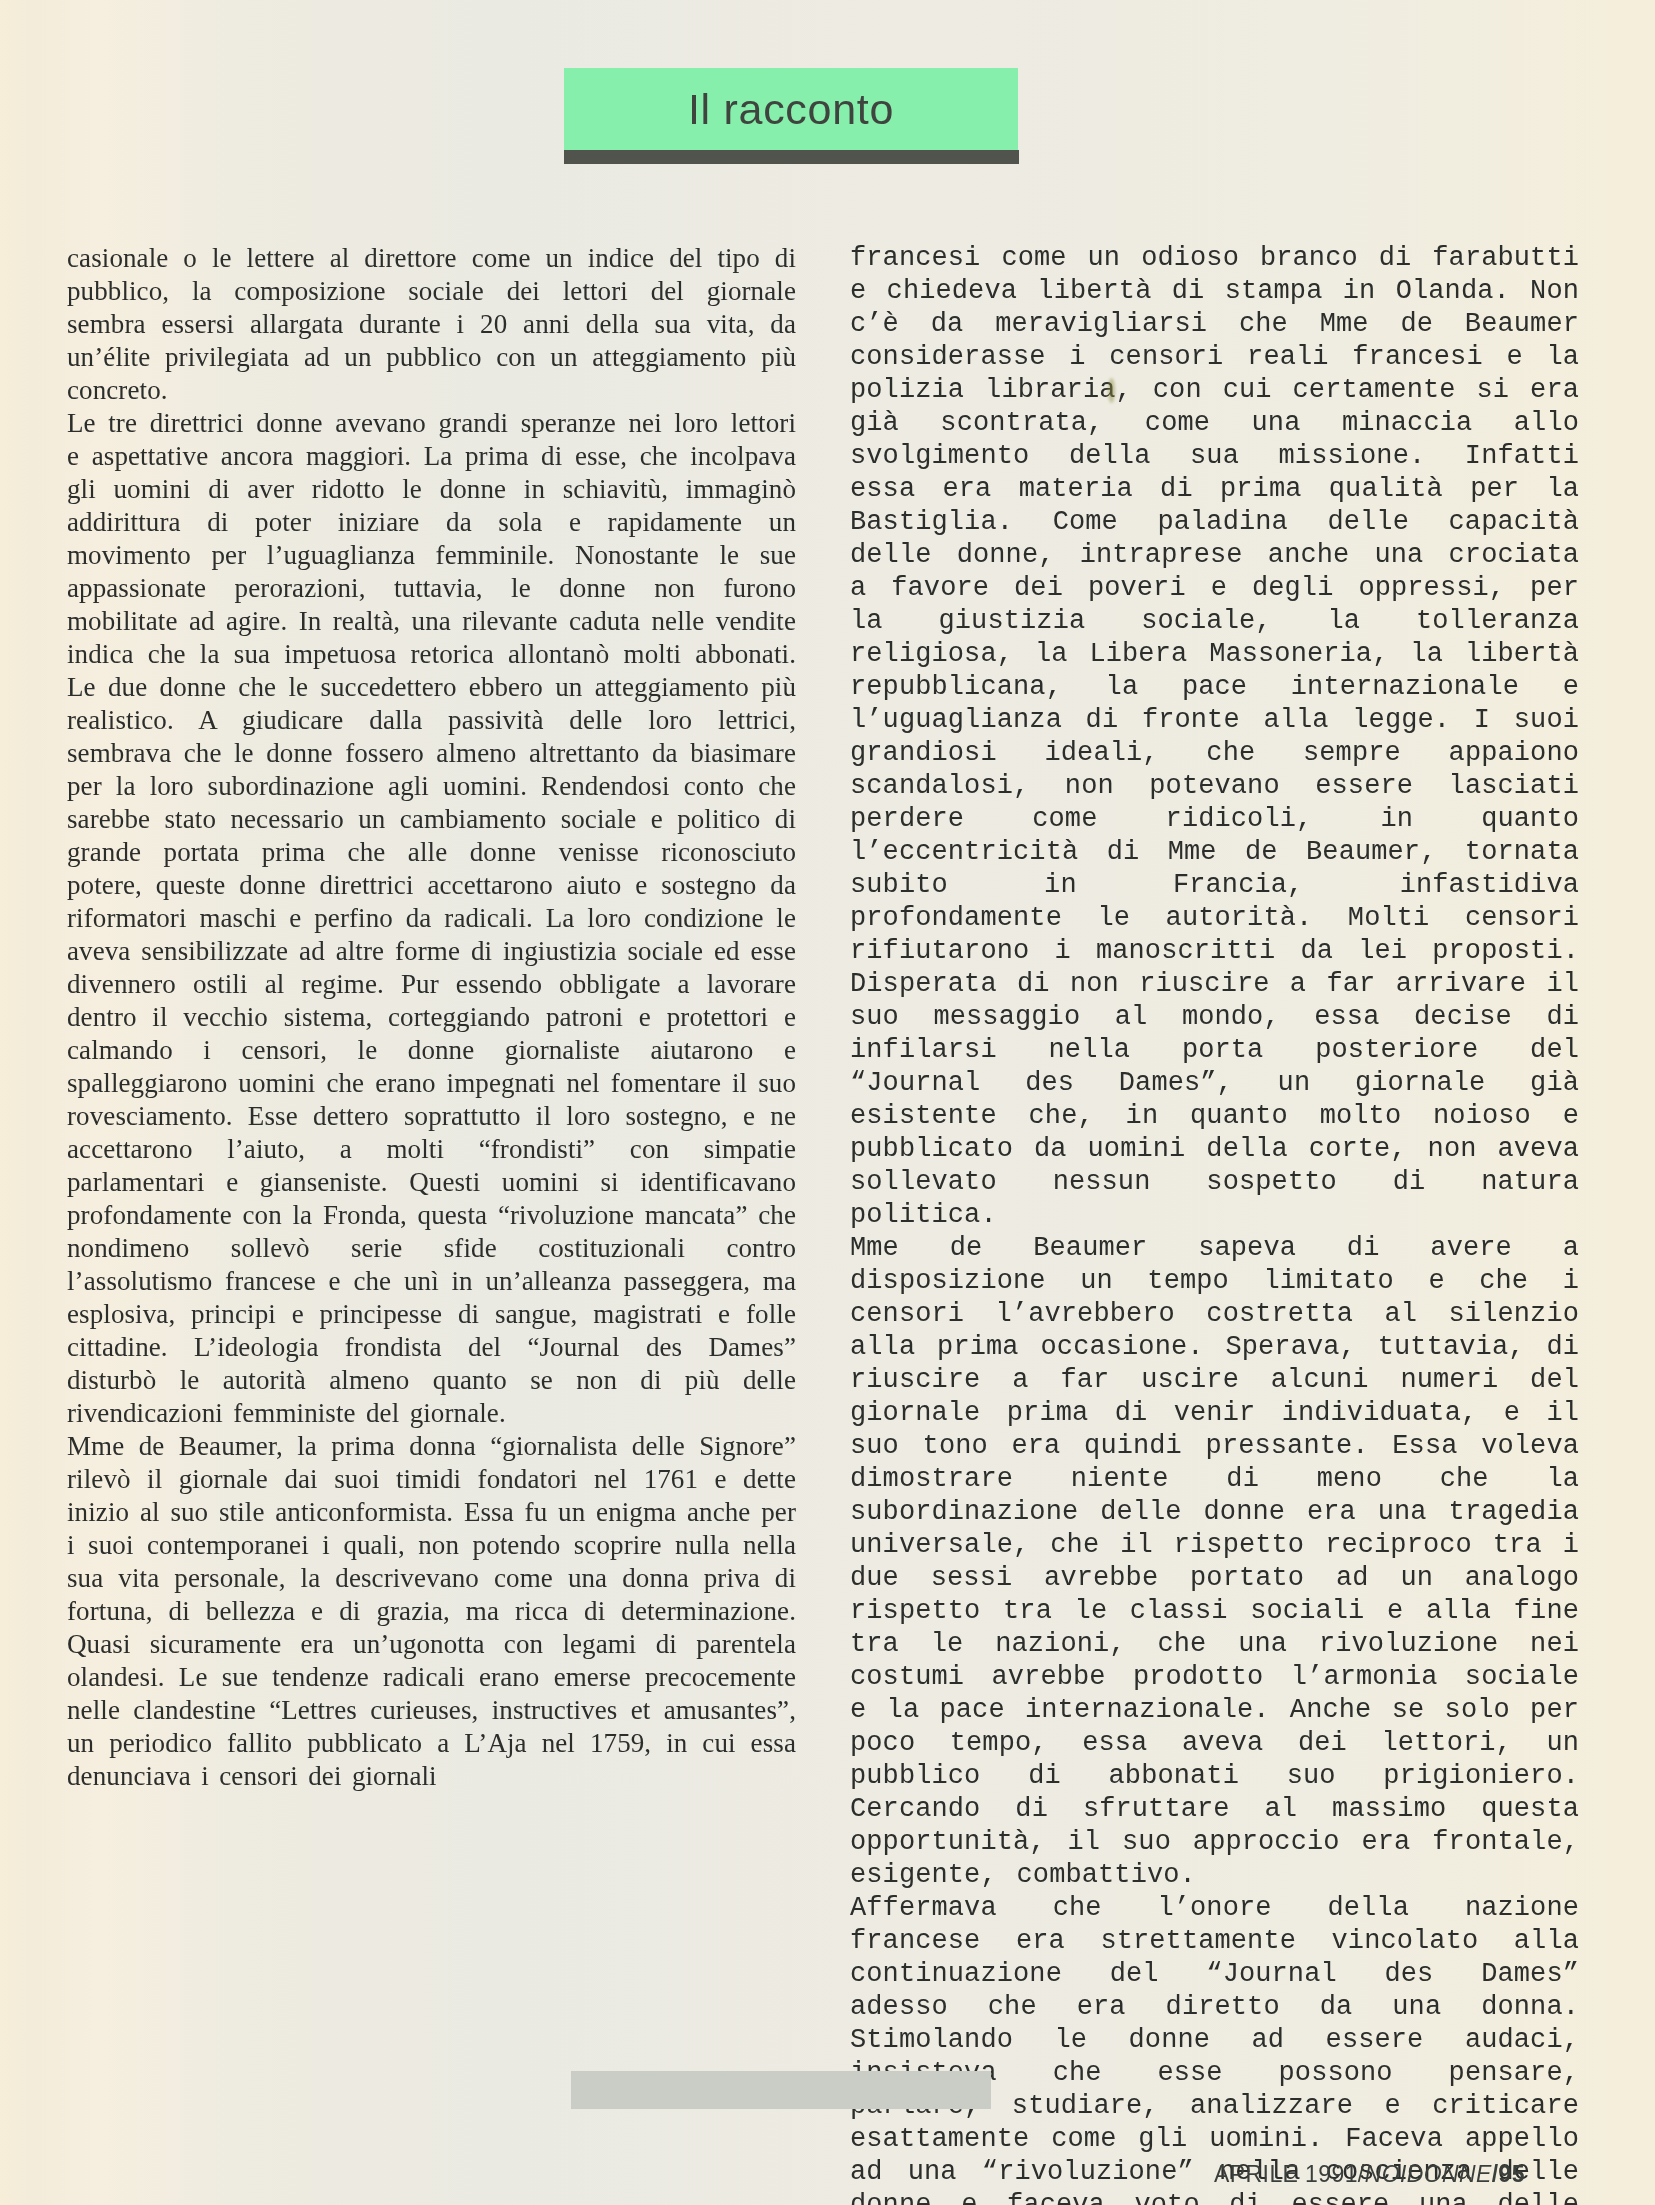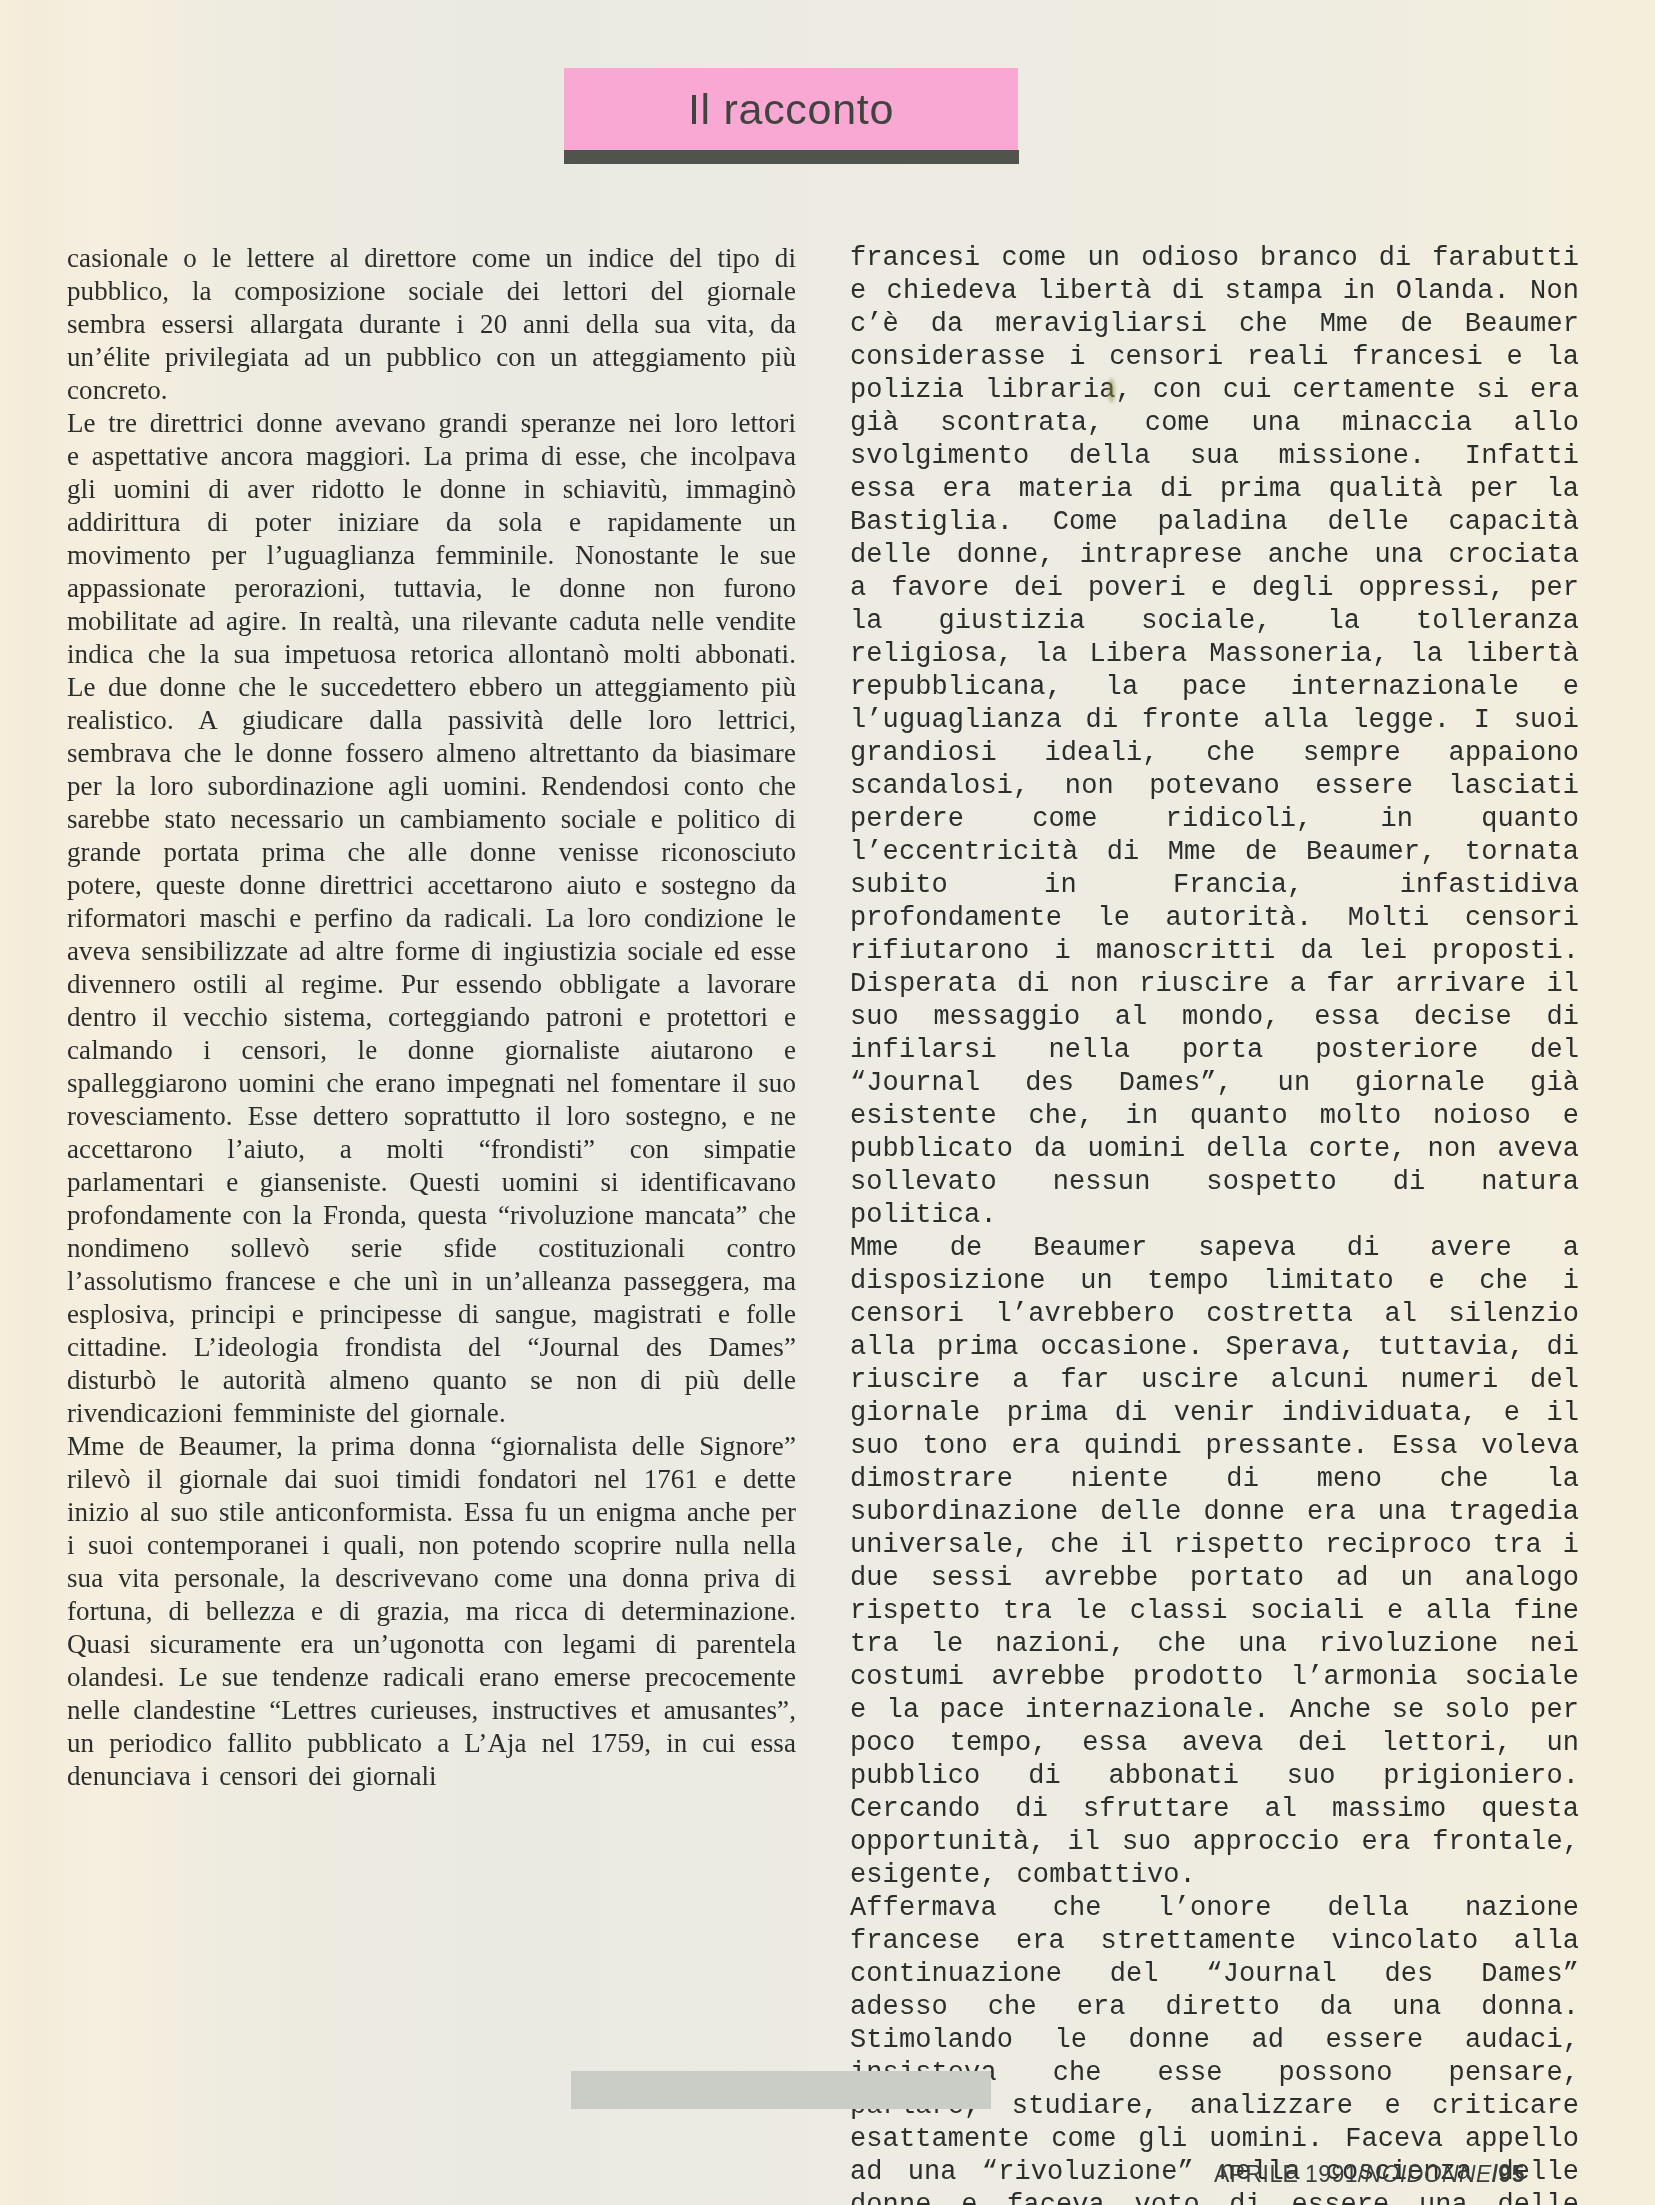--- a/index.html
+++ b/index.html
@@ -12,21 +12,21 @@
       linear-gradient(90deg,
         #f6eed8 0%, #f3ecdb 2%, #f6efdf 6%, #eeebe0 14%,
         #ebeae2 30%, #edebe2 55%, #efece1 80%, #f3eedd 94%, #f5eeda 100%);
     font-family: "Liberation Serif", serif;
   }
 
   .header-box {
     position: absolute;
     left: 564px; top: 68px;
     width: 454px; height: 82px;
-    background: #f9a8d4;
+    background: #86efac;
     display: flex; align-items: center; justify-content: center;
   }
   .header-title {
     font-family: "Liberation Sans", sans-serif;
     font-size: 43px;
     font-weight: 500;
     letter-spacing: 0.7px;
     color: #3f443f;
   }
   .header-underline {

